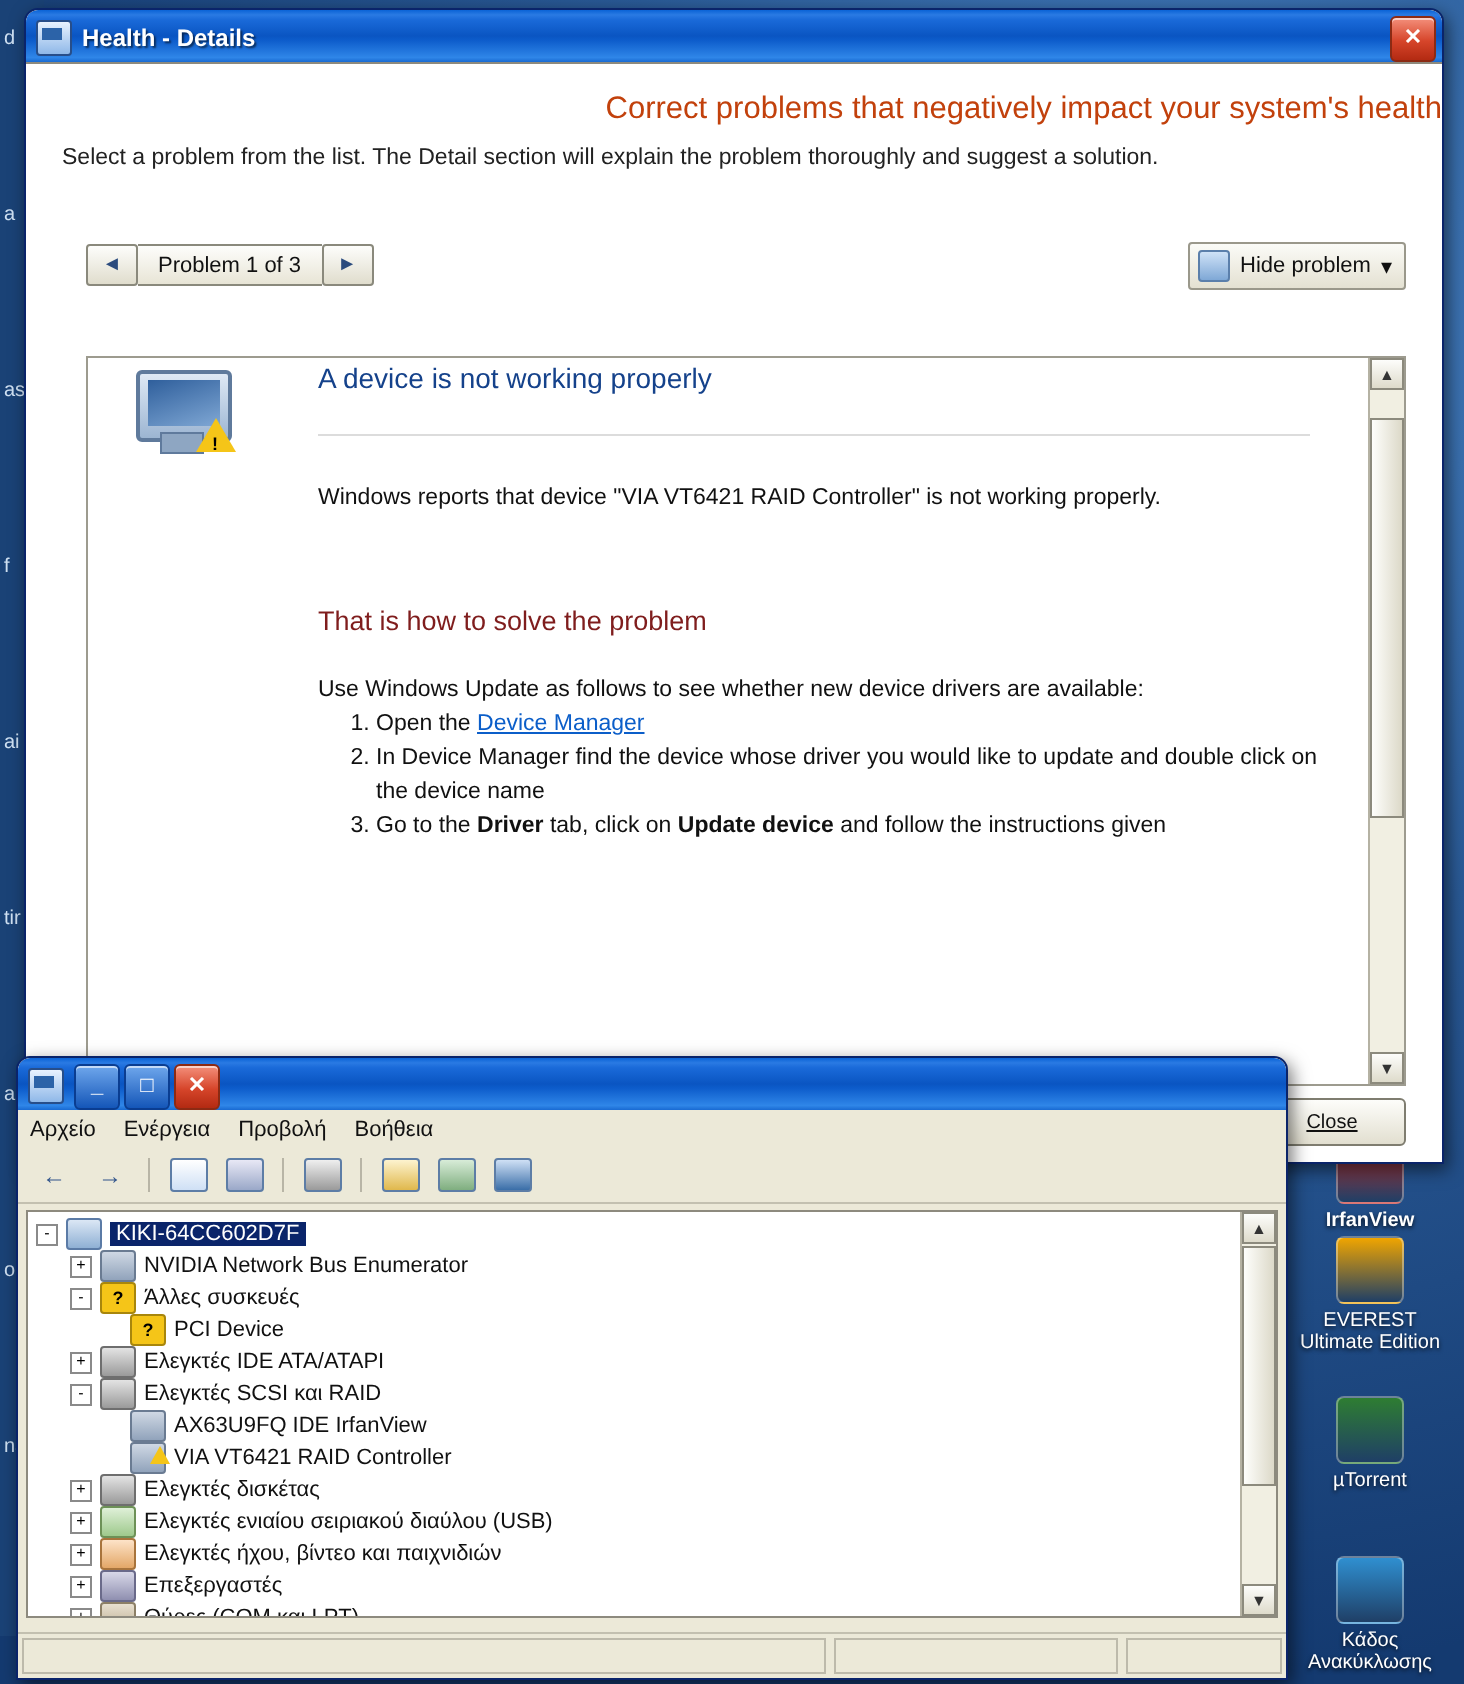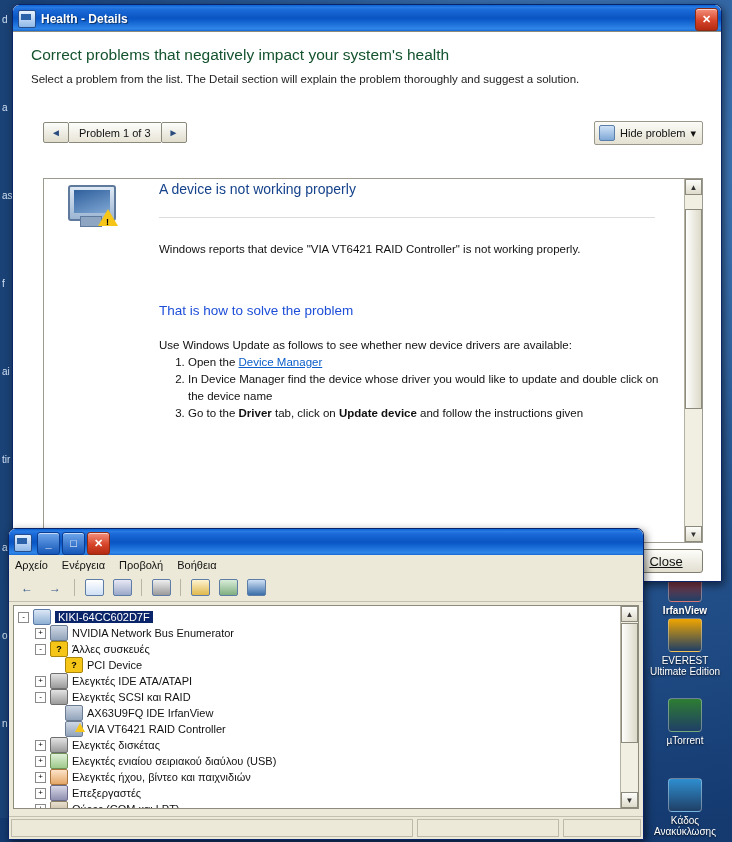--- a/index.html
+++ b/index.html
@@ -79,21 +79,21 @@
   .xp-btn.min{background:linear-gradient(180deg,#6fa7ec,#1456b8);}
   .xp-btn.max{background:linear-gradient(180deg,#6fa7ec,#1456b8);}
   .xp-btn.close{background:linear-gradient(180deg,#f4907c,#d6452a 55%,#b32a12);border-color:#8c2a13;}
   
   #health-window{left:12px;top:4px;width:708px;height:576px;}
   #health-body{
     position:absolute;left:0;top:26px;right:0;bottom:0;
     background:#fff;border-top:1px solid #8d8a7e;
   }
   #health-heading{
-    color:#14532d;font-size:15.5px;padding:14px 0 0 18px;
+    color:#c2410c;font-size:15.5px;padding:14px 0 0 34px;text-align:right;
   }
   #health-sub{
     color:#222;font-size:11.5px;padding:9px 0 0 18px;
   }
   #health-toolbar{
     position:absolute;left:0;right:0;top:80px;height:40px;
   }
   .nav-group{
     position:absolute;left:30px;top:10px;display:flex;align-items:stretch;height:21px;
   }
@@ -145,21 +145,21 @@
   .dev-warn-icon .warn-x{
     position:absolute;left:42px;top:33px;color:#000;font-size:9px;font-weight:bold;line-height:1;
   }
   #detail-title{
     position:absolute;left:115px;top:2px;color:#15428b;font-size:14px;
   }
   #detail-rule{
     position:absolute;left:115px;right:30px;top:38px;height:1px;background:#dcdcdc;
   }
   .d-para{position:absolute;left:115px;right:20px;font-size:11.5px;color:#111;line-height:16px;}
-  .d-head{position:absolute;left:115px;font-size:13.5px;color:#1d4ed8;}
+  .d-head{position:absolute;left:115px;font-size:13.5px;color:#7f1d1d;}
   .d-list{position:absolute;left:118px;right:20px;margin:0;padding-left:26px;font-size:11.5px;color:#111;line-height:17px;}
   .d-list li{margin:0;padding:0;}
   .lnk{color:#0b5ec9;text-decoration:underline;}
   
   .vscroll{
     position:absolute;right:0;top:0;width:17px;bottom:0;background:#f1efe2;
     border-left:1px solid #b5b2a3;
   }
   .vs-btn{
     height:16px;background:linear-gradient(180deg,#fdfdfb,#dedbcb);
@@ -168,21 +168,21 @@
   }
   .vs-thumb{
     position:absolute;left:0;right:0;
     background:linear-gradient(90deg,#fefefc,#dcd9c8);
     border:1px solid #8c8a7d;box-sizing:border-box;
   }
   #close-button{
     position:absolute;right:18px;bottom:8px;width:72px;height:22px;
     border:1px solid #7f7d70;border-radius:3px;
     background:linear-gradient(180deg,#fdfdfa,#e2dfd0);
-    display:flex;align-items:center;justify-content:center;font-size:13px;color:#111;text-decoration:underline;
+    display:flex;align-items:center;justify-content:center;font-size:10px;color:#111;text-decoration:underline;
   }
   
   #devmgr-window{left:8px;top:528px;width:634px;height:310px;}
   #devmgr-menu{
     position:absolute;left:0;right:0;top:26px;height:19px;
     background:#ece9d8;border-bottom:1px solid #c3c0b0;
     display:flex;align-items:center;padding-left:6px;gap:14px;font-size:11px;color:#111;
   }
   #devmgr-toolbar{
     position:absolute;left:0;right:0;top:45px;height:27px;

